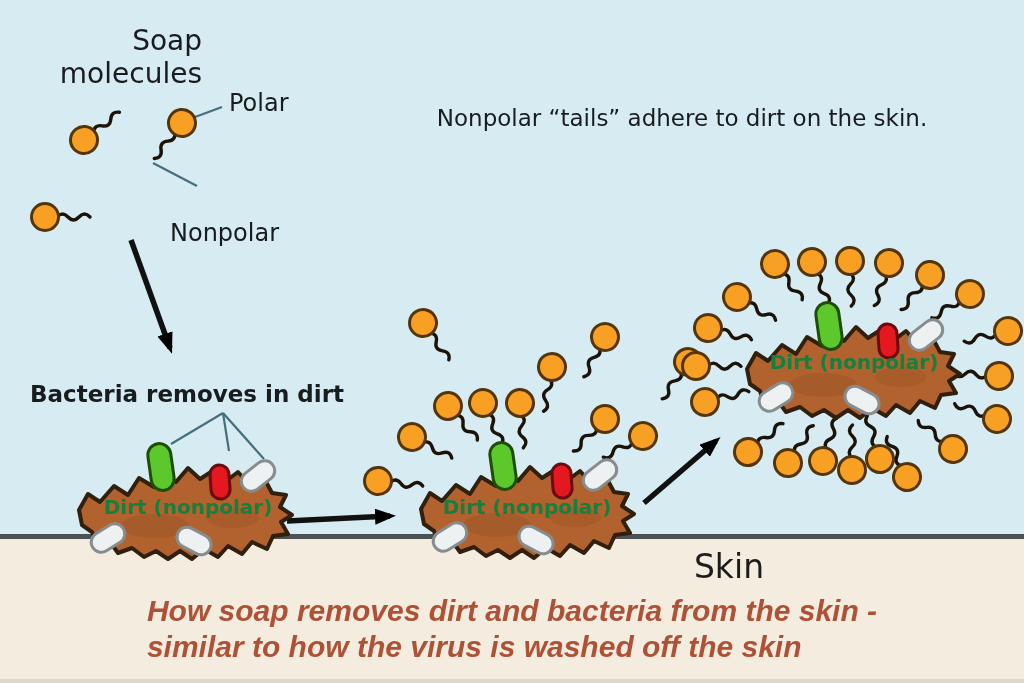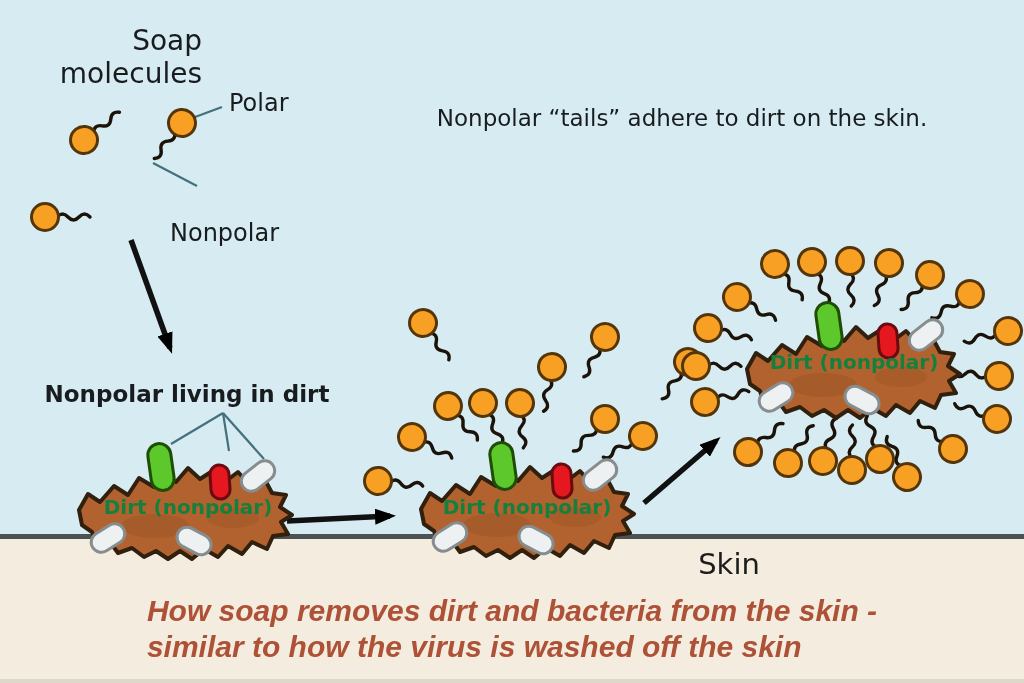--- a/index.html
+++ b/index.html
@@ -13,21 +13,21 @@
   #lbl-soap      { left:42px;  top:24px; width:160px; text-align:right; font-size:28px; line-height:33px; white-space:normal; }
   #lbl-polar     { left:229px; top:89px;  font-size:24px; }
   #lbl-nonpolar  { left:170px; top:179px; font-size:24px;margin-top:40px; }
   #lbl-note1     { left:682px; top:105px; transform:translateX(-50%); font-size:23px; }
   #lbl-note2     { left:681px; top:153px; transform:translateX(-50%); font-size:23px; line-height:30px; text-align:center; }
   #lbl-bacteria  { left:187px; top:381px; transform:translateX(-50%); font-size:23px; font-weight:bold; }
   .dirt-label    { position:absolute; transform:translateX(-50%); font-size:20px; font-weight:bold; color:#15803d; white-space:nowrap; }
   #dirt1 { left:188px; top:495px; }
   #dirt2 { left:527px; top:495px; }
   #dirt3 { left:854px; top:350px; }
-  #lbl-skin      { left:729px; top:547px; transform:translateX(-50%); font-size:29px; color:#1c1c1c; }
+  #lbl-skin      { left:729px; top:547px; transform:translateX(-50%); font-size:33px; color:#1c1c1c; }
   #caption       { left:512px; top:593px; transform:translateX(-50%); text-align:left;
                    font-family:"Liberation Sans", sans-serif; font-style:italic; font-weight:bold;
                    font-size:30px; line-height:36px; color:#ad5137; }
 </style>
 </head>
 <body>
 
 <div class="stage">
 
   <svg id="diagram-svg" width="1024" height="683" viewBox="0 0 1024 683">
@@ -249,21 +249,21 @@
             <rect x="-18" y="-10" width="36" height="20" rx="10" ry="10" fill="#eef1f1" stroke="#878c8e" stroke-width="3"></rect>
           </g>
         </g>
       </g>
   </svg>
 
   <div class="lbl" id="lbl-soap">Soap molecules</div>
   <div class="lbl" id="lbl-polar">Polar</div>
   <div class="lbl" id="lbl-nonpolar">Nonpolar</div>
   <div class="lbl" id="lbl-note1">Nonpolar “tails” adhere to dirt on the skin.</div>
-  <div class="lbl" id="lbl-bacteria">Nonpolar living in dirt</div>
+  <div class="lbl" id="lbl-bacteria">Bacteria removes in dirt</div>
   <div class="dirt-label" id="dirt1">Dirt (nonpolar)</div>
   <div class="dirt-label" id="dirt2">Dirt (nonpolar)</div>
   <div class="dirt-label" id="dirt3">Dirt (nonpolar)</div>
   <div class="lbl" id="lbl-skin">Skin</div>
   <div class="lbl" id="caption">
     <div>How soap removes dirt and bacteria from the skin -</div>
     <div>similar to how the virus is washed off the skin</div>
   </div>
 </div>
 

